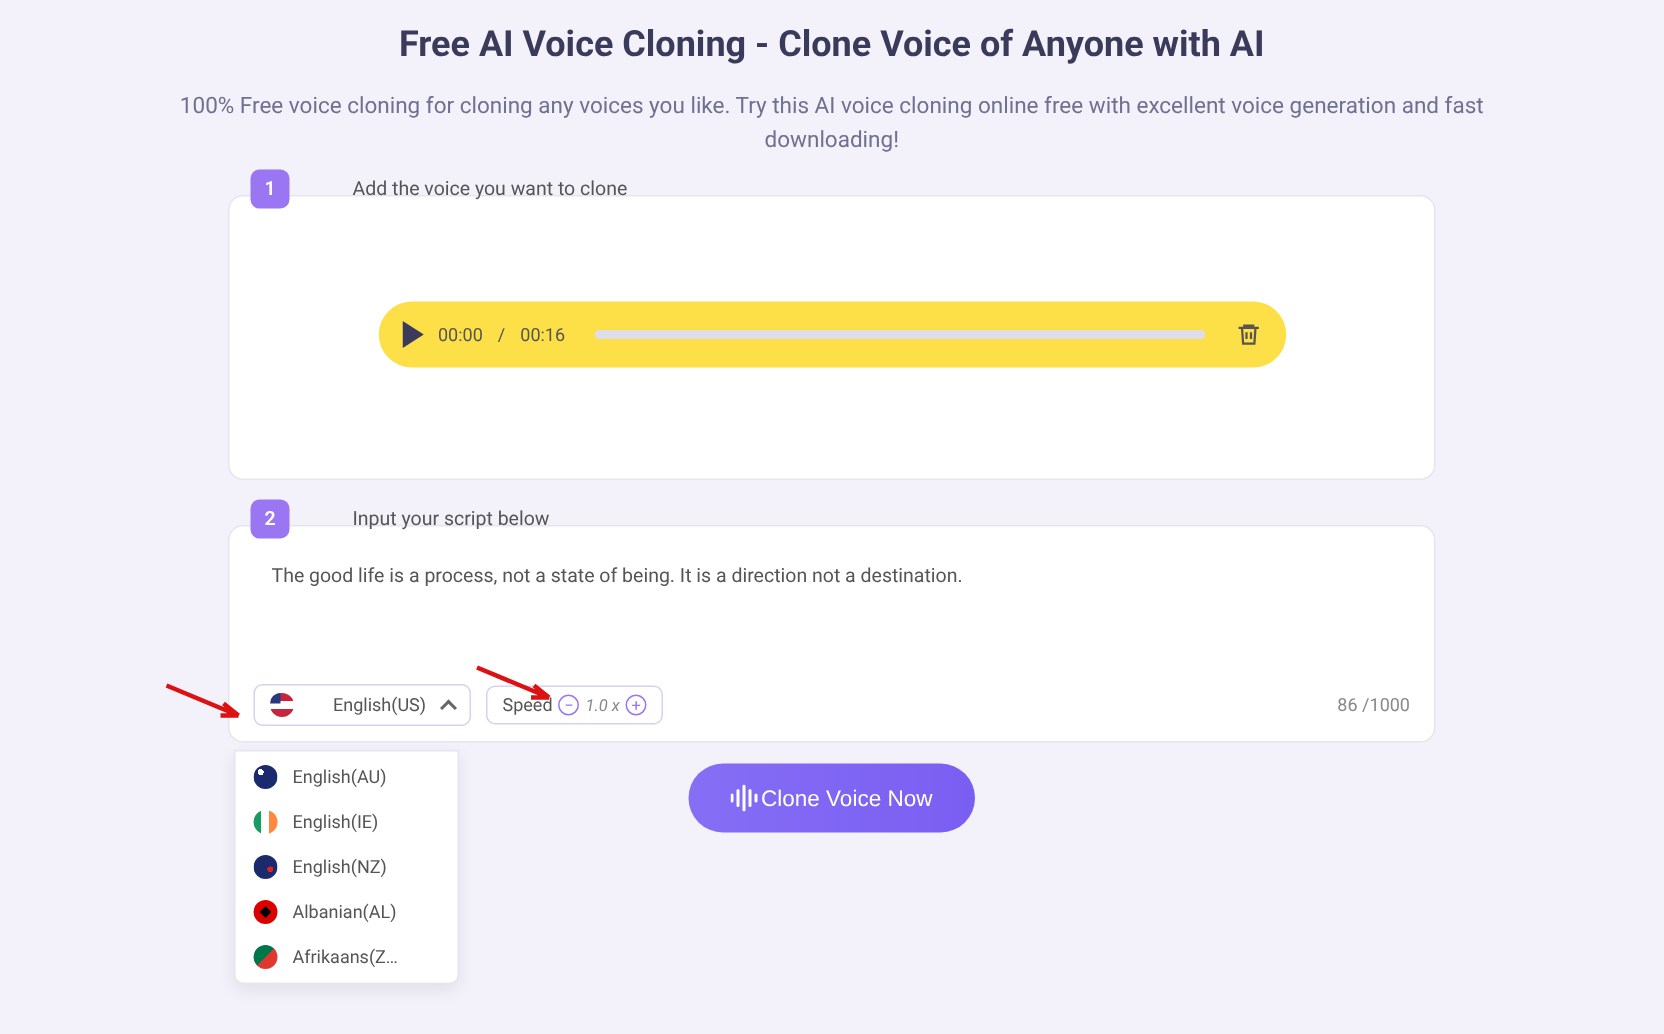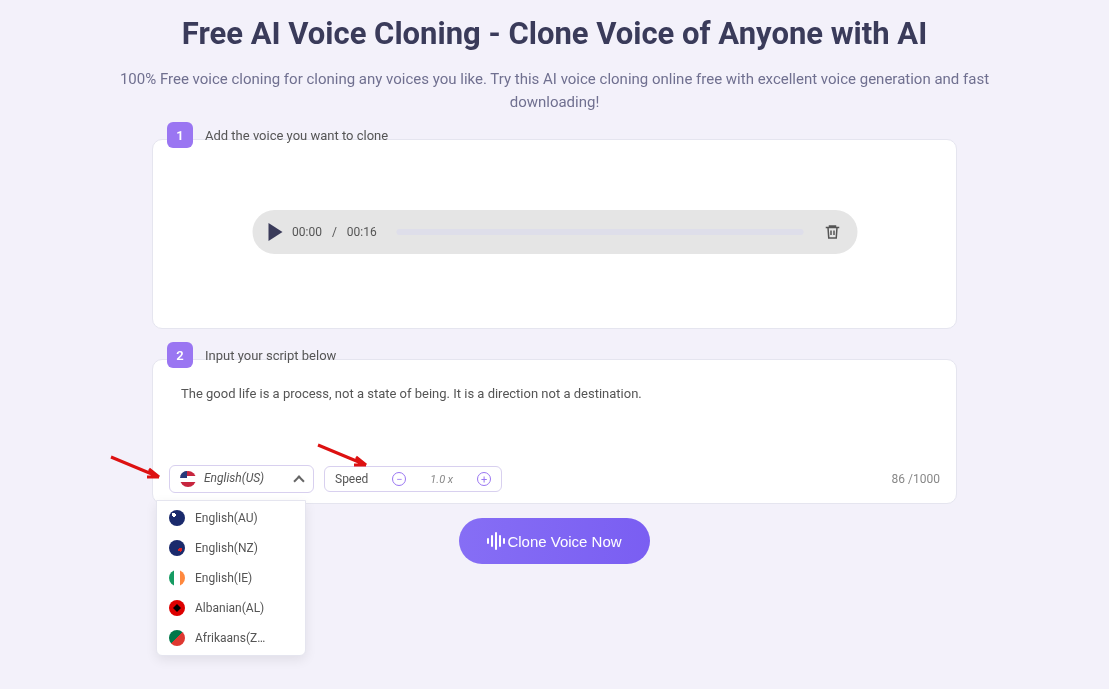--- a/index.html
+++ b/index.html
@@ -8,21 +8,21 @@
   background: #f3f1fa;
   width: 1109px;
   height: 689px;
   overflow: hidden;
   color: #555;
   position: relative;
 }
 .container { padding-top: 15px; }
 .title {
   text-align: center;
-  font-size: 31px;
+  font-size: 24px;
   font-weight: 700;
   color: #3a3b5a;
   margin-bottom: 16px;
 }
 .subtitle {
   text-align: center;
   color: #707090;
   font-size: 15px;
   line-height: 1.5;
   max-width: 880px;
@@ -53,30 +53,31 @@
   border-radius: 6px;
   display: flex;
   align-items: center;
   justify-content: center;
   font-weight: 600;
   font-size: 13px;
 }
 .step-label {
   font-size: 13px;
   color: #555;
+  margin-left: 30px;
 }
 .card1 { height: 190px; margin-top: 26px; }
 .audio-player {
   position: absolute;
   top: 70px;
   left: 50%;
   transform: translateX(-50%);
   width: 605px;
   height: 44px;
-  background: #e5e5e5;
+  background: #fde047;
   border-radius: 22px;
   display: flex;
   align-items: center;
   padding: 0 16px;
   gap: 10px;
 }
 .play-icon {
   width: 0; height: 0;
   border-left: 14px solid #3a3b5a;
   border-top: 9px solid transparent;
@@ -110,32 +111,32 @@
   gap: 8px;
   border: 1px solid #d8d0ef;
   border-radius: 6px;
   padding: 5px 10px;
   font-size: 12px;
   cursor: pointer;
   background: #fff;
   width: 145px;
   justify-content: space-between;
 }
-.lang-left { display: flex; gap: 8px; font-style: italic; }
+.lang-left { display: flex; align-items: center; gap: 26px; }
 .flag {
   width: 16px; height: 16px; border-radius: 50%;
   display: inline-block; flex-shrink: 0;
 }
 .flag-us { background: linear-gradient(180deg,#c7253e 0 33%,#fff 33% 66%,#c7253e 66%); position: relative; }
 .flag-us::after { content:''; position:absolute; left:0; top:0; width:7px; height:7px; background:#283a7a; border-top-left-radius:8px; }
 .chev { width: 8px; height: 8px; border-left: 2px solid #666; border-top: 2px solid #666; transform: rotate(45deg); margin-top: 3px; }
 .speed-ctrl {
   display: flex;
   align-items: center;
-  gap: 24px;
+  gap: 4px;
   border: 1px solid #d8d0ef;
   border-radius: 6px;
   padding: 5px 10px;
   font-size: 12px;
   margin-left: 10px;
 }
 .speed-label { color: #555; }
 .spd-btn {
   width: 14px; height: 14px; border-radius: 50%;
   border: 1.5px solid #9a76f2; display: flex;
@@ -270,26 +271,26 @@
     <span>Clone Voice Now</span>
   </button>
 </div>
 
 <div class="dropdown">
   <div class="dd-item">
       <span class="flag flag-au"></span>
       <span>English(AU)</span>
     </div>
   <div class="dd-item">
+      <span class="flag flag-ie"></span>
+      <span>English(IE)</span>
+    </div>
+  <div class="dd-item">
       <span class="flag flag-nz"></span>
       <span>English(NZ)</span>
-    </div>
-  <div class="dd-item">
-      <span class="flag flag-ie"></span>
-      <span>English(IE)</span>
     </div>
   <div class="dd-item">
       <span class="flag flag-al"></span>
       <span>Albanian(AL)</span>
     </div>
   <div class="dd-item">
       <span class="flag flag-za"></span>
       <span>Afrikaans(Z…</span>
     </div>
 </div>

